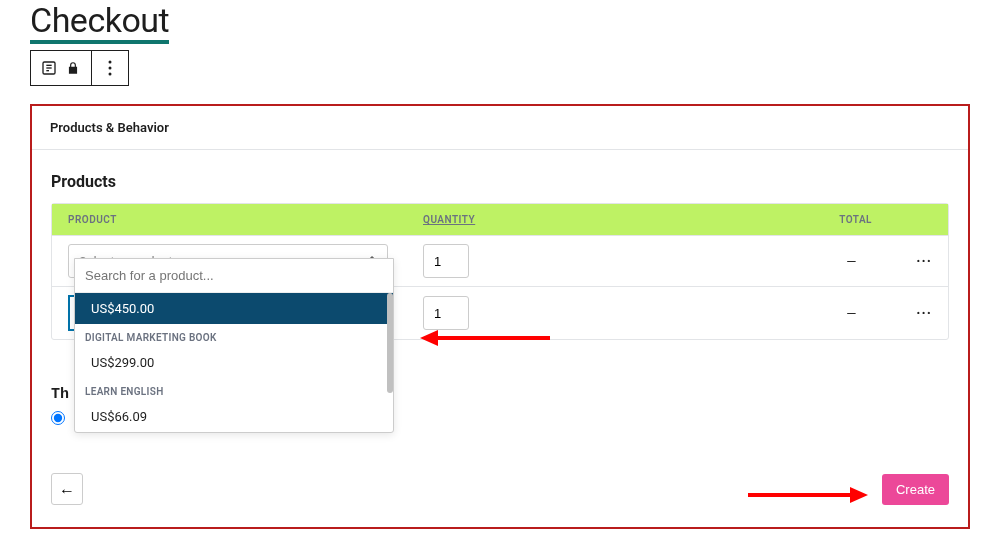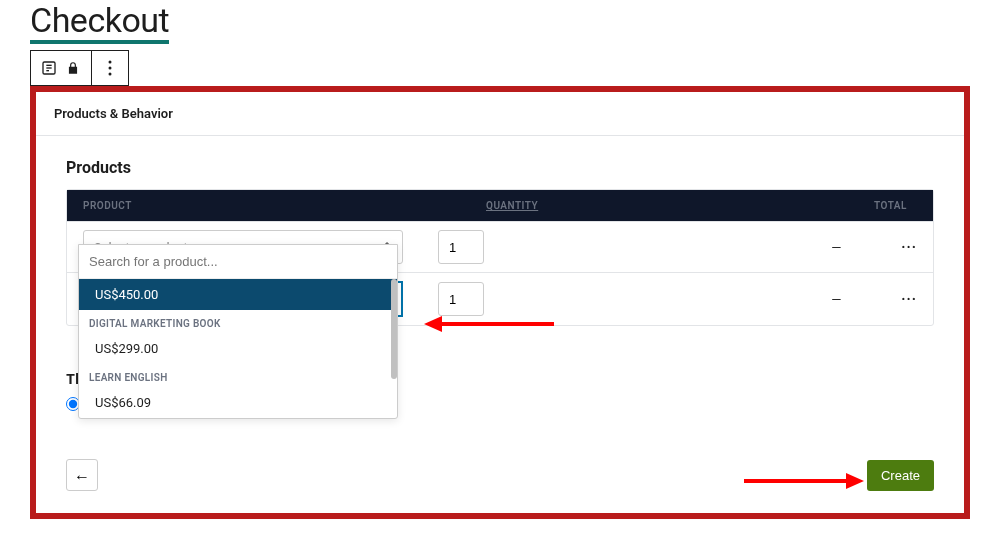--- a/index.html
+++ b/index.html
@@ -5,32 +5,32 @@
     * { box-sizing: border-box; margin: 0; padding: 0; }
     body { font-family: -apple-system, BlinkMacSystemFont, "Segoe UI", Roboto, sans-serif; background: #fff; padding: 0 30px; font-size: 13px; color: #1e1e1e; }
     
     .page-title { font-size: 34px; font-weight: 400; border-bottom: 4px solid #0f766e; display: inline-block; margin-bottom: 6px; letter-spacing: -0.5px; }
     
     .toolbar { display: flex; border: 1px solid #1e1e1e; height: 36px; width: fit-content; }
     .toolbar-group { display: flex; align-items: center; padding: 0 10px; gap: 8px; }
     .toolbar-group:first-child { border-right: 1px solid #1e1e1e; }
     .toolbar-icon { width: 16px; height: 16px; display: flex; align-items: center; justify-content: center; }
     
-    .panel { border: 6px solid #b91c1c; background: #fff; }
+    .panel { border: 2px solid #b91c1c; margin-top: 18px; background: #fff; }
     .panel-header { padding: 14px 18px; border-bottom: 1px solid #e2e4e7; font-weight: 600; font-size: 13px; }
     
-    .panel-body { padding: 22px 30px; position: relative; }
+    .panel-body { padding: 22px 19px; position: relative; }
     
     .section-title { font-size: 16px; font-weight: 700; margin-bottom: 12px; }
     
     .table-container { border: 1px solid #e2e4e7; border-radius: 3px; }
-    .table-header { display: flex; background: #0f172a; padding: 10px 16px; font-size: 10px; font-weight: 600; color: #6b7280; letter-spacing: 0.5px; gap: 48px; }
+    .table-header { display: flex; background: #bef264; padding: 10px 16px; font-size: 10px; font-weight: 600; color: #6b7280; letter-spacing: 0.5px; }
     .col-product { flex: 0 0 355px; }
     .col-quantity { flex: 0 0 340px; text-decoration: underline; }
-    .col-total { flex: 1; padding-right: 60px; }
+    .col-total { flex: 1; text-align: right; padding-right: 60px; }
     
     .table-row { display: flex; align-items: center; padding: 8px 16px; border-top: 1px solid #e2e4e7; position: relative; }
     
     .select-box { flex: 0 0 320px; border: 1px solid #ccc; border-radius: 3px; height: 34px; display: flex; align-items: center; padding: 0 10px; color: #8a8a8a; font-size: 13px; justify-content: space-between; cursor: pointer; }
     .qty-input { width: 46px; height: 34px; border: 1px solid #ccc; border-radius: 3px; padding: 0 10px; font-size: 13px; margin-left: 35px; }
     .total-dash { flex: 1; text-align: right; padding-right: 60px; color: #1e1e1e; }
     .more-dots { font-weight: 700; font-size: 14px; letter-spacing: 1px; }
     
     .search-input { flex: 0 0 320px; border: 2px solid #0073aa; height: 36px; padding: 0 10px; font-size: 13px; color: #8a8a8a; outline: none; }
     
@@ -41,21 +41,21 @@
     .dropdown-group-label { font-size: 10px; font-weight: 600; color: #6b7280; padding: 8px 10px 4px; letter-spacing: 0.3px; }
     .dropdown-item { padding: 8px 16px; font-size: 13px; cursor: pointer; }
     .dropdown-item.selected { background: #0c4a6e; color: #fff; }
     
     .th-section { margin-top: 46px; font-weight: 700; font-size: 15px; font-family: Liberation Mono, monospace; }
     .radio-row { margin-top: 8px; }
     .radio-row input { width: 14px; height: 14px; }
     
     .footer-row { display: flex; justify-content: space-between; align-items: center; margin-top: 45px; }
     .back-btn { width: 32px; height: 32px; border: 1px solid #ccc; background: #fff; border-radius: 3px; display: flex; align-items: center; justify-content: center; cursor: pointer; font-size: 16px; }
-    .create-btn { background: #4d7c0f; color: #fff; border: none; padding: 8px 14px; border-radius: 3px; font-size: 13px; font-weight: 500; cursor: pointer; }
+    .create-btn { background: #ec4899; color: #fff; border: none; padding: 8px 14px; border-radius: 3px; font-size: 13px; font-weight: 500; cursor: pointer; }
     
     .arrow { position: absolute; z-index: 5; }
     .arrow svg { display: block; }
     .chevron-down { font-size: 12px; color: #555; }
   </style>
 </head>
 <body>
 
 
 

